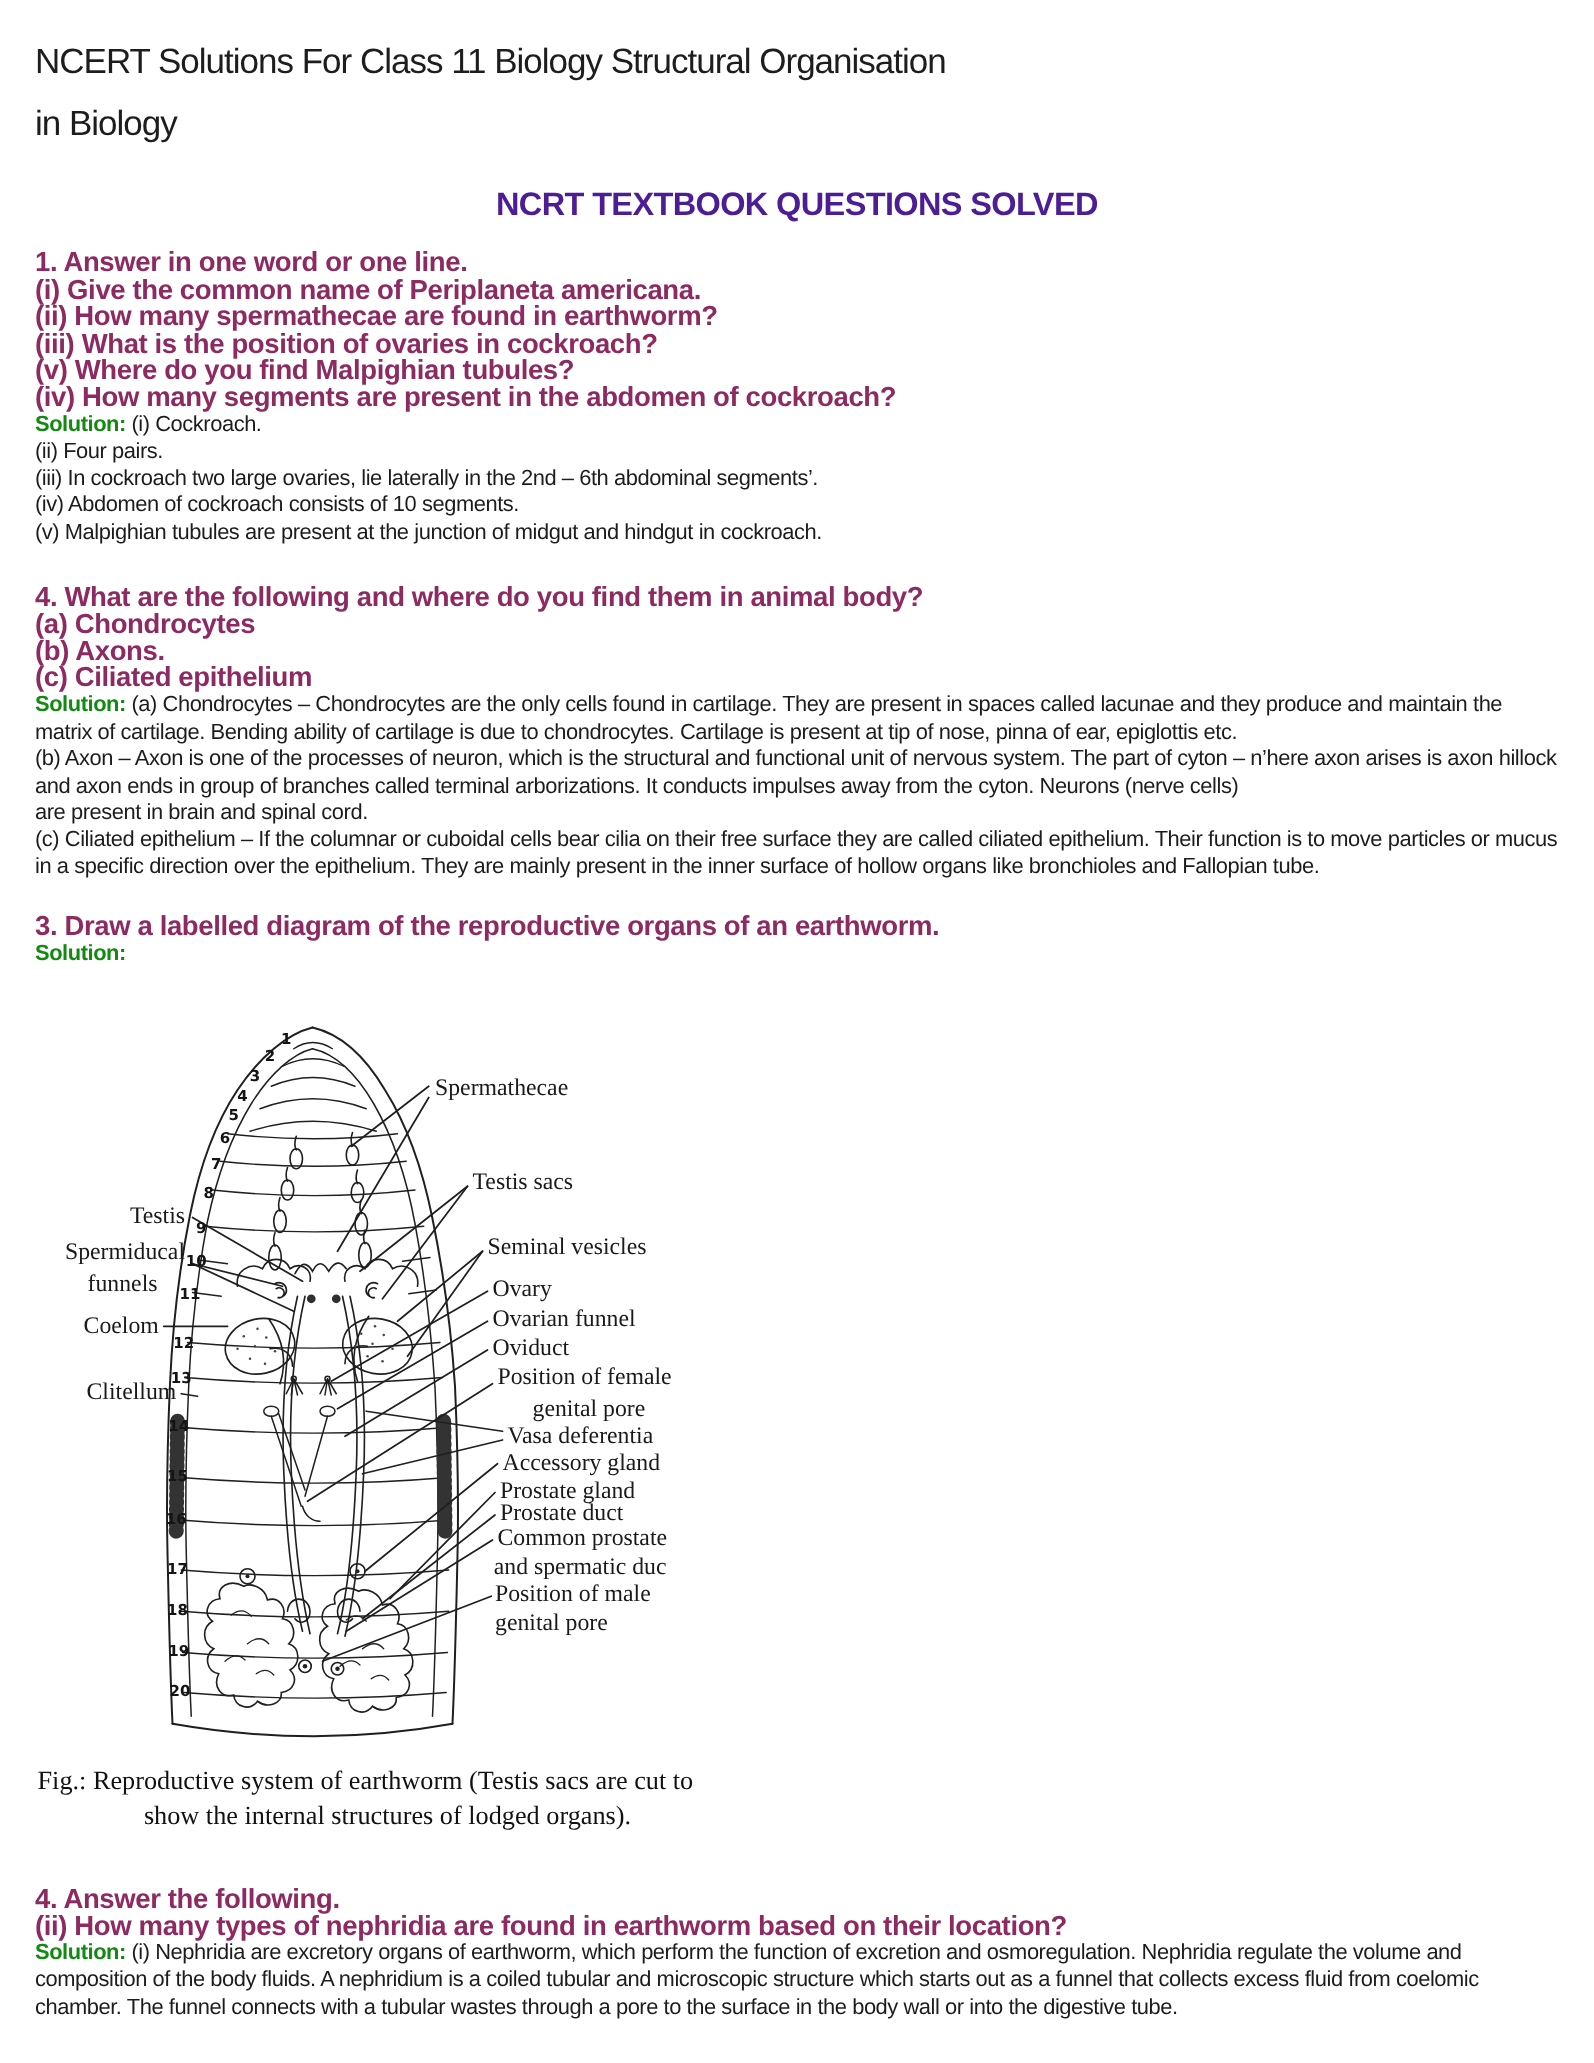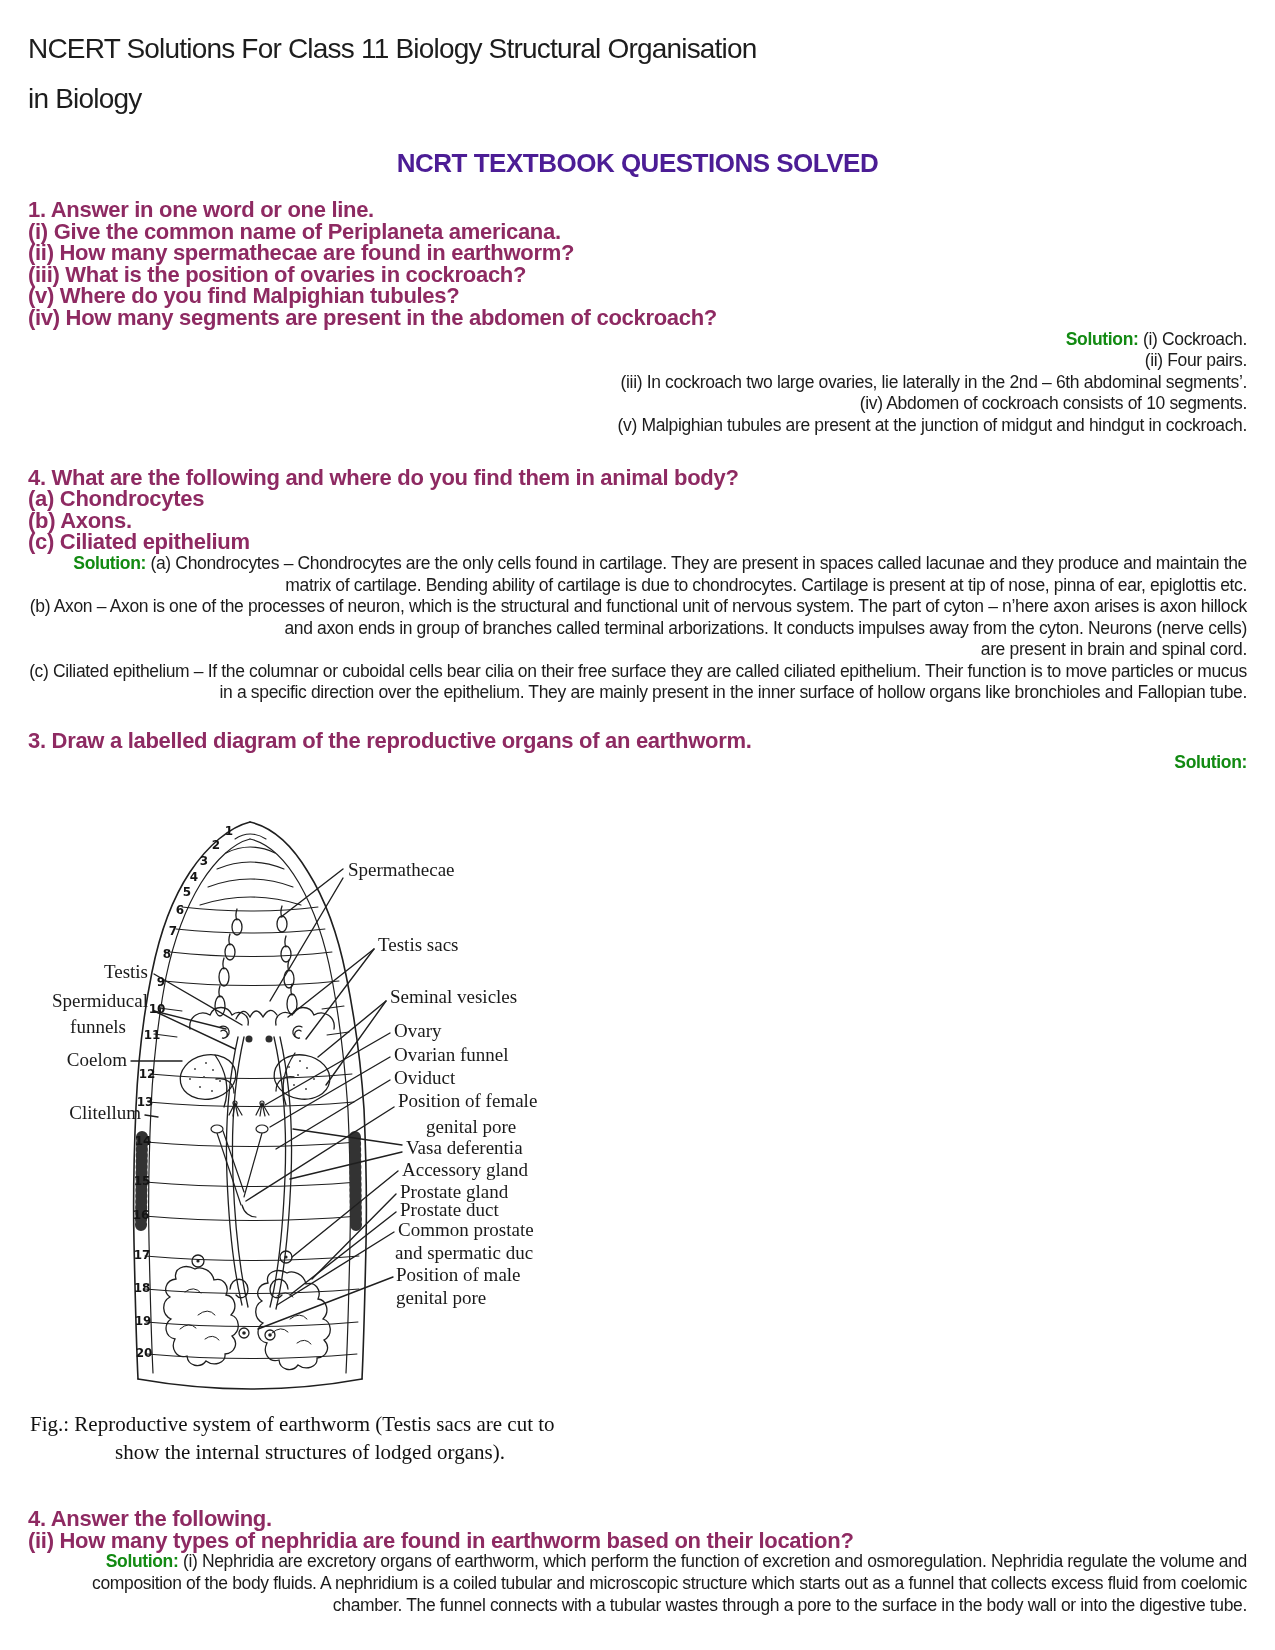--- a/index.html
+++ b/index.html
@@ -14,21 +14,21 @@
                      margin:24px 0 0 0; letter-spacing:-0.5px; }
 
   .block { margin-top:20px; }
   .block.q2 { margin-top:30px; }
   .block.q3 { margin-top:26px; }
   .block.q4 { margin-top:0; }
 
   .qline { color:#8e2a62; font-weight:700; font-size:22px; line-height:21.6px;
            letter-spacing:-0.3px; }
   .aline, .apara { color:#1c1c1c; font-size:17.5px; line-height:21.6px;
-                   letter-spacing:-0.35px;text-align:right; }
+                   letter-spacing:-0.35px; }
   .sol  { color:#128a12; font-weight:700; }
 
   .figure { margin:4px 0 42px 2px; width:560px; }
   .figure svg { display:block; }
   .diagram-label { font-family:"Liberation Serif", serif; font-size:19px; fill:#1a1a1a; }
   .seg-num { font-family:"DejaVu Sans", sans-serif; font-size:12px; font-weight:700; fill:#141414; }
 
   .caption { font-family:"Liberation Serif", serif; font-size:21px; line-height:28px;
              color:#111; margin-top:8px; width:560px; }
   .cap-bold { font-weight:400; }

